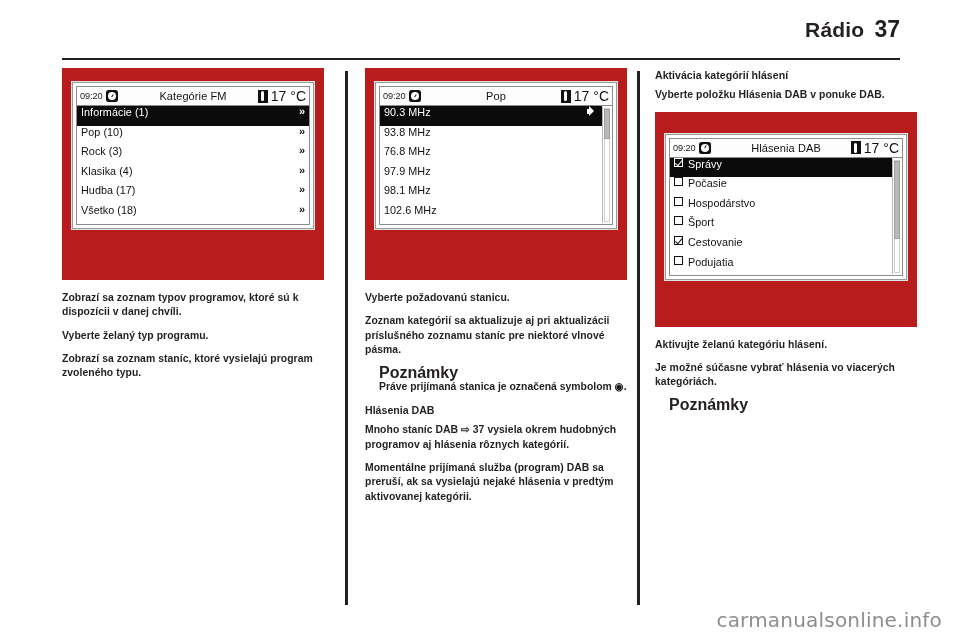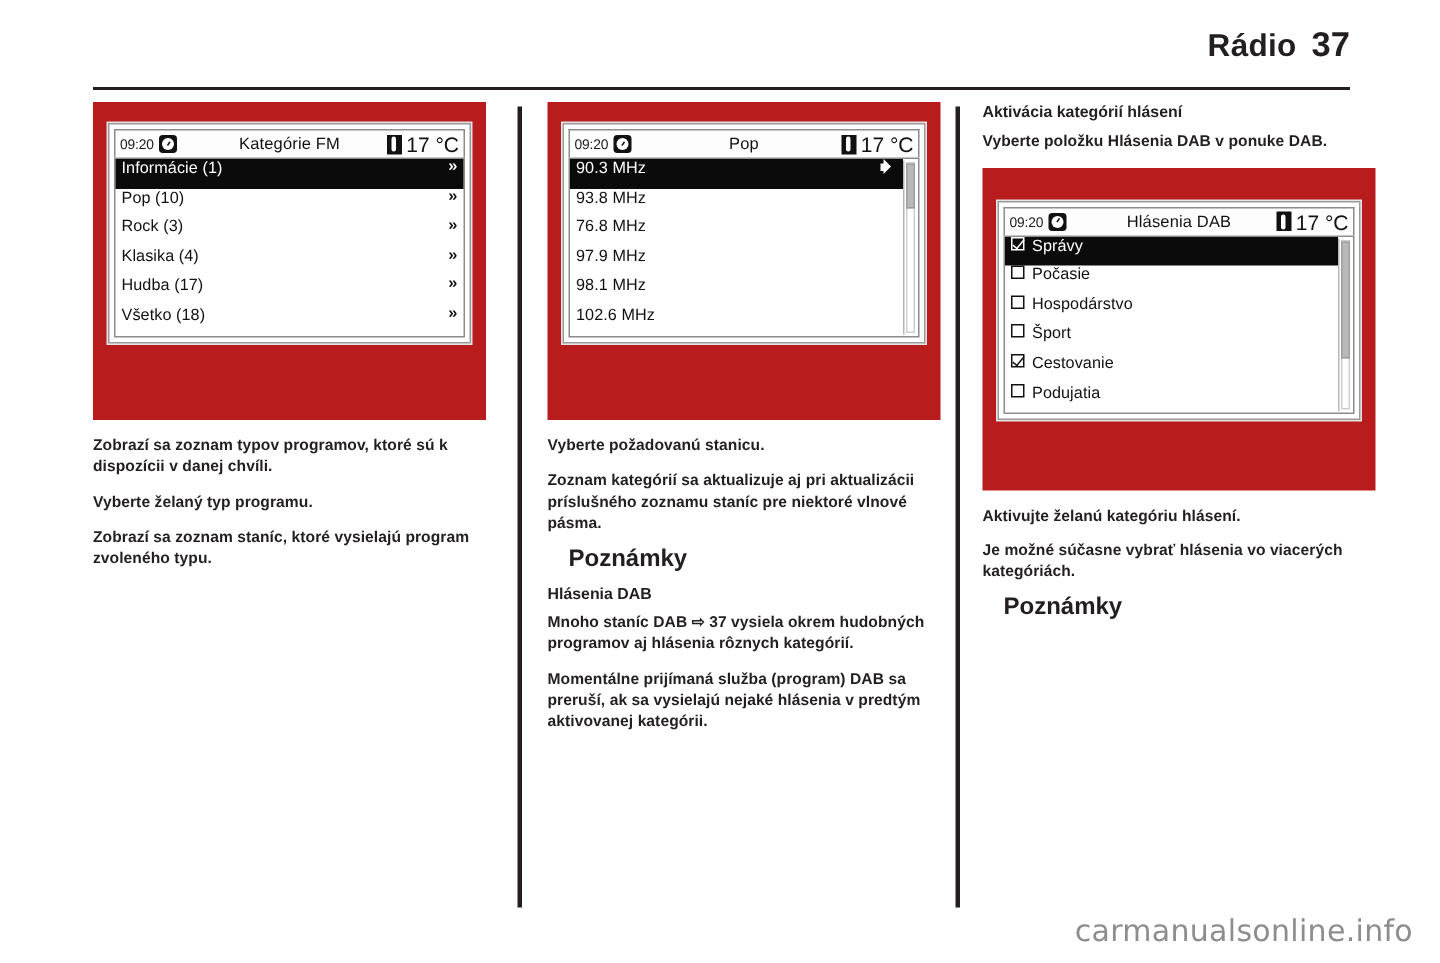--- a/index.html
+++ b/index.html
@@ -409,20 +409,21 @@
           </div>
 
         </div>
       </div>
 
       <p class="p">Vyberte požadovanú stanicu.</p>
       <p class="p">Zoznam kategórií sa aktualizuje aj pri aktualizácii príslušného zoznamu staníc pre niektoré vlnové pásma.</p>
 
       <div class="note-block">
         <div class="note-title">Poznámky</div>
+        <div class="note-body">Práve prijímaná stanica je označená symbolom ◉.</div>
       </div>
 
       <p class="h-sub">Hlásenia DAB</p>
       <p class="p">Mnoho staníc DAB ⇨ 37 vysiela okrem hudobných programov aj hlásenia rôznych kategórií.</p>
       <p class="p">Momentálne prijímaná služba (program) DAB sa preruší, ak sa vysielajú nejaké hlásenia v predtým aktivovanej kategórii.</p>
     </div>
 
     <div class="col col-3">
 
       <p class="h-sub">Aktivácia kategórií hlásení</p>

